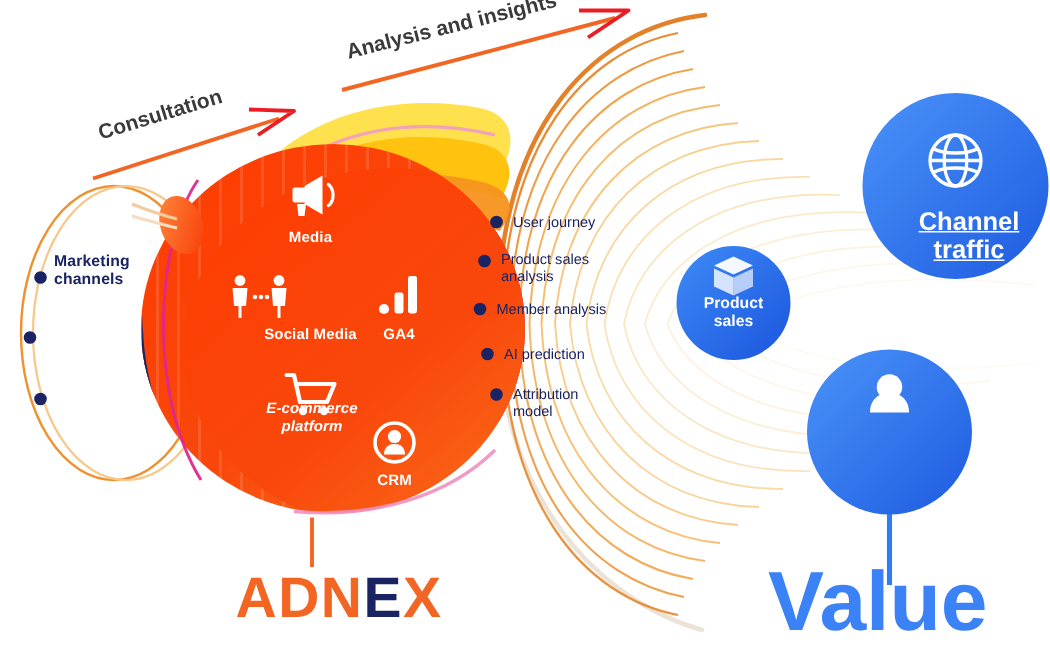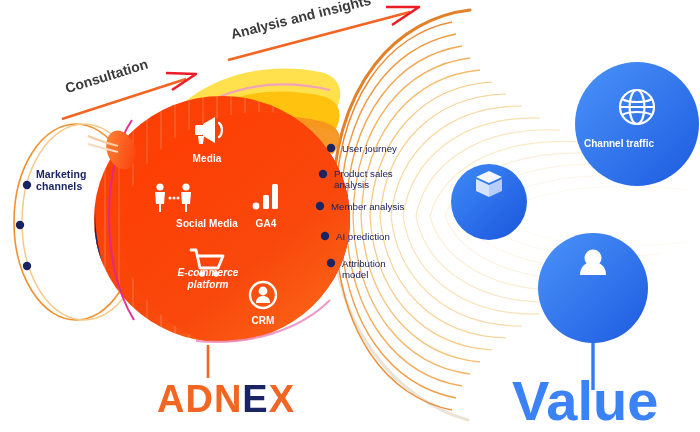--- a/index.html
+++ b/index.html
@@ -268,21 +268,22 @@
   <div class="in-lbl" style="left:242px;top:218px;width:48px;">GA4</div>
   <div class="in-lbl" style="left:170px;top:267px;width:76px;font-style:italic;">E-commerce platform</div>
   <div class="in-lbl" style="left:241px;top:315px;width:44px;">CRM</div>
 
   <div class="mid-lbl" style="left:342px;top:143px;width:86px;">User journey</div>
   <div class="mid-lbl" style="left:334px;top:168px;width:78px;">Product sales analysis</div>
   <div class="mid-lbl" style="left:331px;top:201px;width:96px;">Member analysis</div>
   <div class="mid-lbl" style="left:336px;top:231px;width:88px;">AI prediction</div>
   <div class="mid-lbl" style="left:342px;top:258px;width:70px;">Attribution model</div>
 
-  <div class="circ-cap" style="left:569px;top:138px;width:100px;font-size:10px;">Channel traffic</div>
+  <div class="circ-cap" style="left:459px;top:197px;width:60px;font-size:10.5px;">Product sales</div>
+  <div class="circ-cap" style="left:596px;top:138px;width:100px;font-size:17px;text-decoration:underline;">Channel traffic</div>
 
   <div class="brand" style="left:512px;top:368px;font-size:56px;color:#3B82F6;letter-spacing:0px;">Value</div>
 
   <div class="brand" style="left:157px;top:378px;font-size:38px;color:#F26522;">
     <span>ADN</span><span style="color:#1B2463;position:relative;">E</span><span>X</span>
   </div>
 
 </div>
 
 </body></html>

